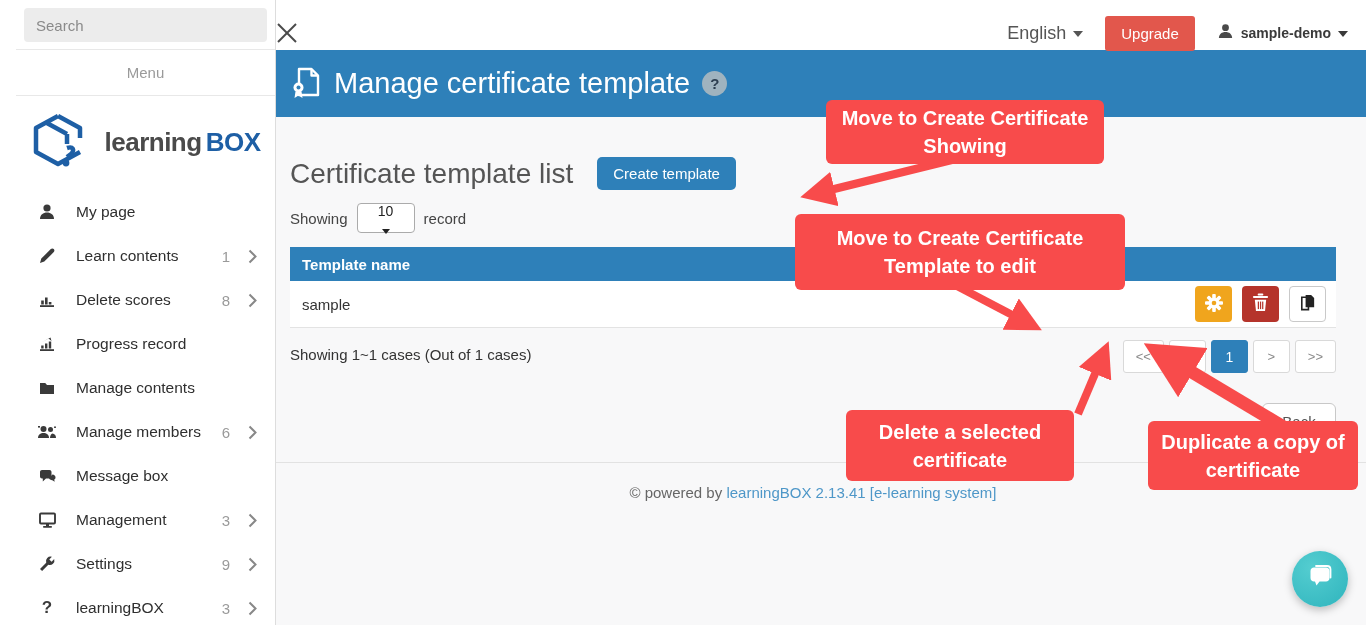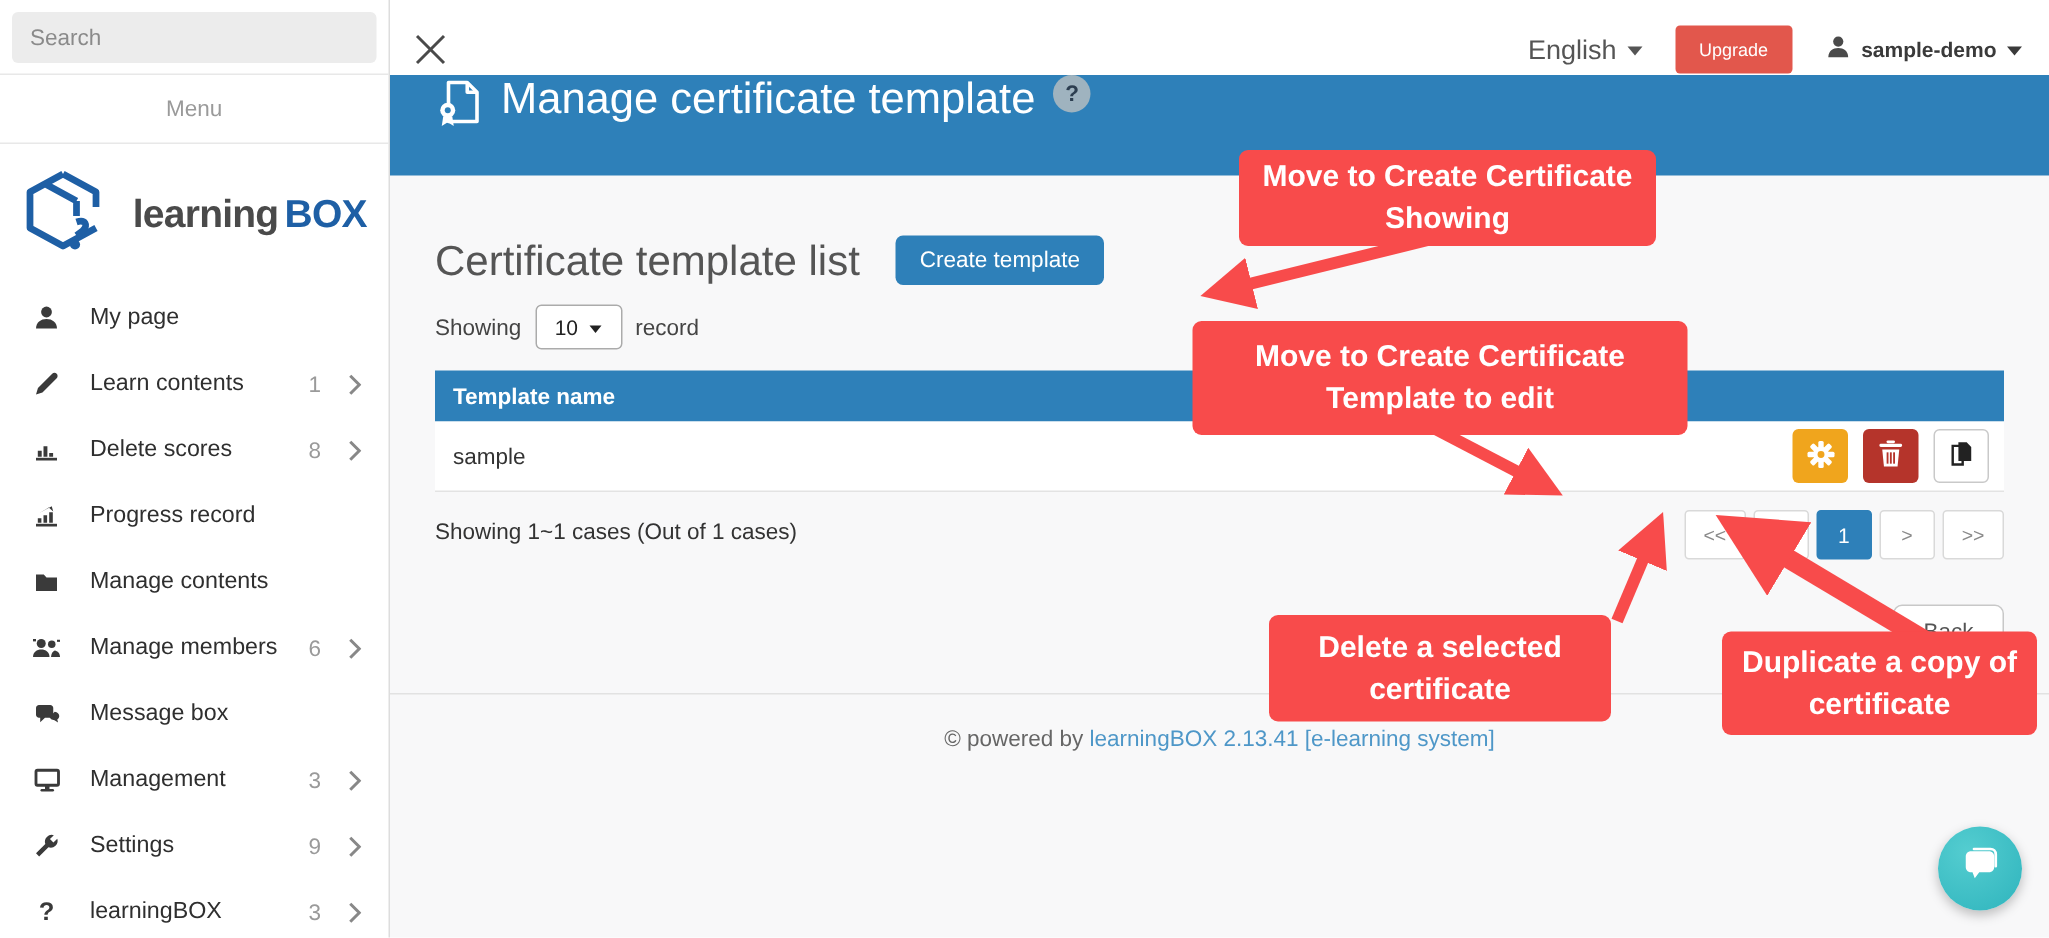--- a/index.html
+++ b/index.html
@@ -1,19 +1,19 @@
 <!DOCTYPE html>
 <html><head>
 <meta charset="utf-8">
 <style>
   * { margin:0; padding:0; box-sizing:border-box; }
   html,body { width:1366px; height:625px; overflow:hidden; font-family:"Liberation Sans", sans-serif; background:#fff; }
 
   
-  .sidebar { position:absolute; left:0; top:0; width:260px; height:625px; background:#fff; border-right:1px solid #ddd; z-index:2; }
+  .sidebar { position:absolute; left:16px; top:0; width:260px; height:625px; background:#fff; border-right:1px solid #ddd; z-index:2; }
   .sidebar-search { height:50px; border-bottom:1px solid #e8e8e8; padding:8px; }
   .sidebar-search input { width:100%; height:34px; background:#ececec; border:none; border-radius:4px; padding:0 12px; font-size:15px; color:#555; font-family:"Liberation Sans",sans-serif; outline:none; }
   .sidebar-search input::placeholder { color:#8a8a8a; }
   .menu-label { height:46px; border-bottom:1px solid #e8e8e8; display:flex; align-items:center; justify-content:center; color:#9a9a9a; font-size:15px; }
   .logo-wrap { height:92px; display:flex; align-items:center; justify-content:center; gap:20px; }
   .logo-text { font-size:26px; font-weight:bold; letter-spacing:-0.5px; color:#4a4a4a; }
   .logo-text .box { color:#1e5fa5; margin-left:4px; }
   .nav { padding-top:2px; }
   .nav-item { height:44px; display:flex; align-items:center; padding:0 18px 0 20px; cursor:pointer; }
   .nav-item .nicon { width:22px; display:flex; justify-content:center; }
@@ -21,34 +21,34 @@
   .nav-item .ncount { margin-left:auto; color:#9a9a9a; font-size:15px; }
   .nav-item .nchev { margin-left:18px; display:flex; }
 
   
   .main { position:absolute; left:260px; top:0; width:1106px; height:625px; background:#f8f8f9; }
   .topbar { height:50px; background:#fff; display:flex; align-items:center; padding:16px 18px 0 12px; }
   .close-btn { width:30px; height:30px; display:flex; align-items:center; justify-content:center; cursor:pointer; }
   .top-right { margin-left:auto; display:flex; align-items:center; gap:22px; }
   .lang { font-size:18px; color:#555; display:flex; align-items:center; gap:7px; cursor:pointer; }
   .caret { width:0; height:0; border-left:5px solid transparent; border-right:5px solid transparent; border-top:6px solid #555; margin-top:2px; }
-  .upgrade-btn { background:#e2574c; color:#fff; border:none; border-radius:3px; font-size:12px; padding:9px 16px; cursor:pointer; font-family:"Liberation Sans",sans-serif; }
+  .upgrade-btn { background:#e2574c; color:#fff; border:none; border-radius:3px; font-size:15px; padding:9px 16px; cursor:pointer; font-family:"Liberation Sans",sans-serif; }
   .user { display:flex; align-items:center; gap:7px; font-size:14px; font-weight:bold; color:#3a3a3a; cursor:pointer; }
   .user .caret { border-top-color:#3a3a3a; }
 
-  .banner { height:67px; background:#2e80b9; display:flex; align-items:flex-start; padding-left:28px; }
+  .banner { height:67px; background:#2e80b9; display:flex; align-items:center; padding-left:28px; }
   .banner-title { color:#fff; font-size:29px; margin-left:10px; font-weight:400; }
   .help-badge { width:25px; height:25px; border-radius:50%; background:#9fb3bf; color:#2c3e50; font-size:15px; font-weight:bold; display:flex; align-items:center; justify-content:center; margin-left:12px; cursor:pointer; }
 
   .content { padding:0 30px; }
   .list-header { margin-top:40px; display:flex; align-items:center; }
   .list-title { font-size:28px; color:#555; font-weight:400; }
   .create-btn { margin-left:24px; background:#2e80b9; color:#fff; border:none; border-radius:5px; font-size:15px; padding:8px 16px; cursor:pointer; font-family:Liberation Sans, sans-serif;text-align:right; }
   .showing-row { margin-top:13px; display:flex; align-items:center; gap:9px; font-size:15px; color:#444; }
-  .page-size-select { width:58px; height:30px; border:1px solid #ababab; border-radius:4px; background:#fff; display:flex; align-items:center; justify-content:center; gap:8px; font-size:14px; color:#222; cursor:pointer; }
+  .page-size-select { width:58px; height:30px; border:1px solid #ababab; border-radius:4px; background:#fff; display:flex; align-items:center; justify-content:center; gap:8px; font-size:14px; color:#222; cursor:pointer;flex-direction:column; }
   .page-size-select .caret { border-top-color:#222; border-left-width:4px; border-right-width:4px; border-top-width:5px; }
 
   .table { margin-top:14px; }
   .table-head { height:34px; background:#2e80b9; display:flex; align-items:center; padding:0 12px; color:#fff; font-size:15px; font-weight:bold; }
   .table-row { height:47px; background:#fff; border-bottom:1px solid #e3e3e3; display:flex; align-items:center; padding:0 10px 0 12px; font-size:15px; color:#333; }
   .row-actions { margin-left:auto; display:flex; gap:10px; }
   .icon-btn { width:37px; height:36px; border-radius:4px; border:none; display:flex; align-items:center; justify-content:center; cursor:pointer; }
   .gear-btn { background:#f0a51d; }
   .trash-btn { background:#b5342b; }
   .copy-btn { background:#fff; border:1px solid #c9c9c9; }

